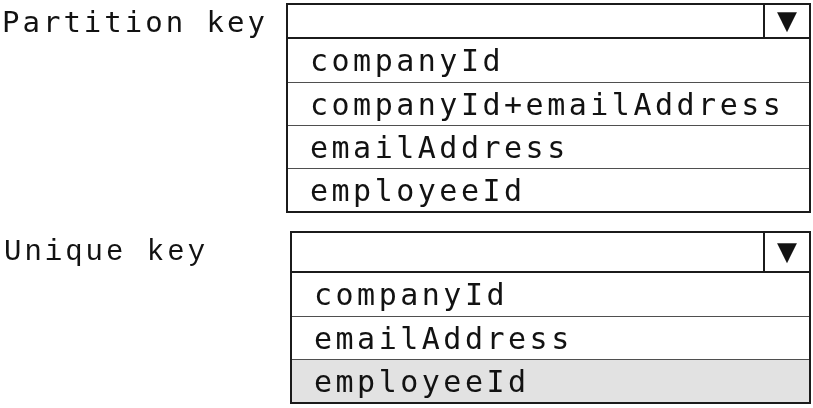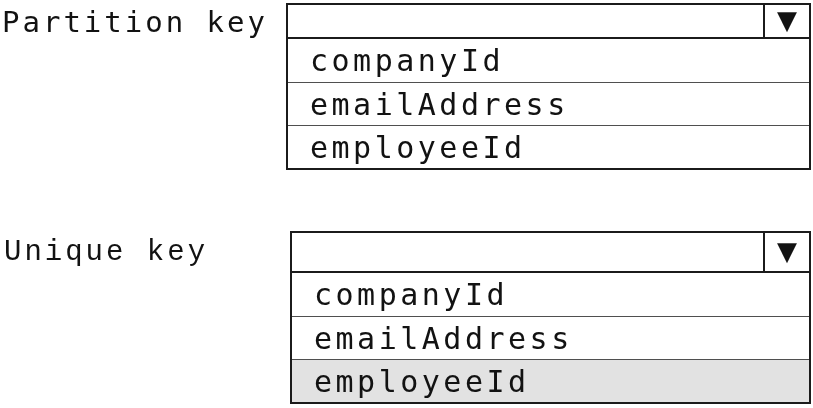--- a/index.html
+++ b/index.html
@@ -100,20 +100,21 @@
 
   <div class="dropdown" id="dd-partition">
     <div class="combo">
       <span class="combo-value"></span>
       <span class="arrow-btn">
         <span class="caret">▼</span>
       </span>
     </div>
     <div class="options">
       <div class="option">companyId</div>
+      <div class="option">companyId+emailAddress</div>
       <div class="option">emailAddress</div>
       <div class="option">employeeId</div>
     </div>
   </div>
 
   <div class="label" id="label-unique">Unique key</div>
 
   <div class="dropdown" id="dd-unique">
     <div class="combo">
       <span class="combo-value"></span>

